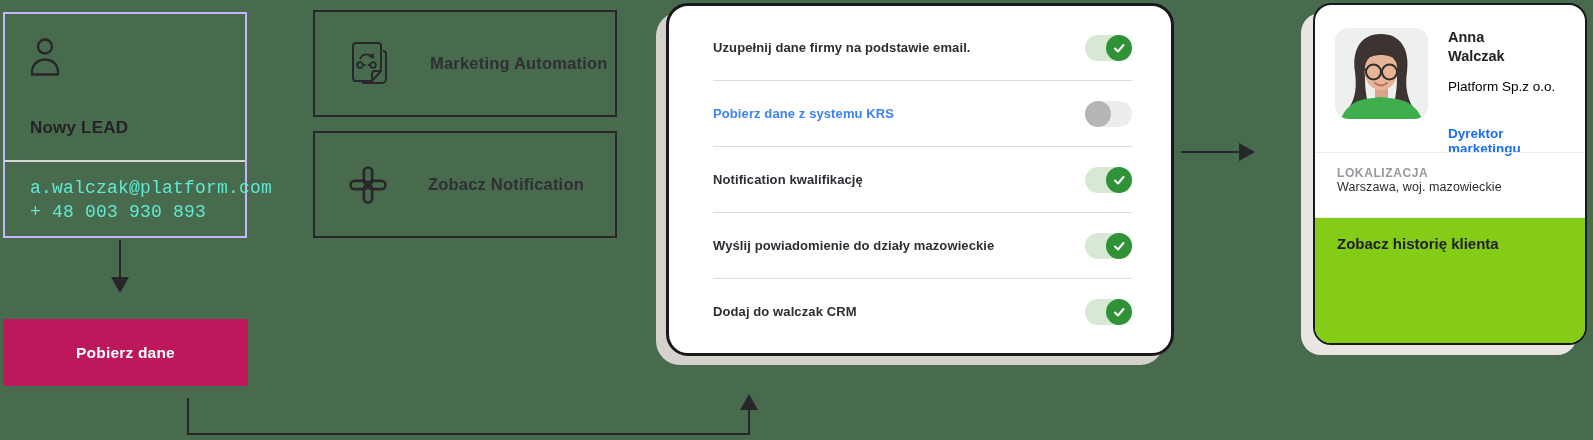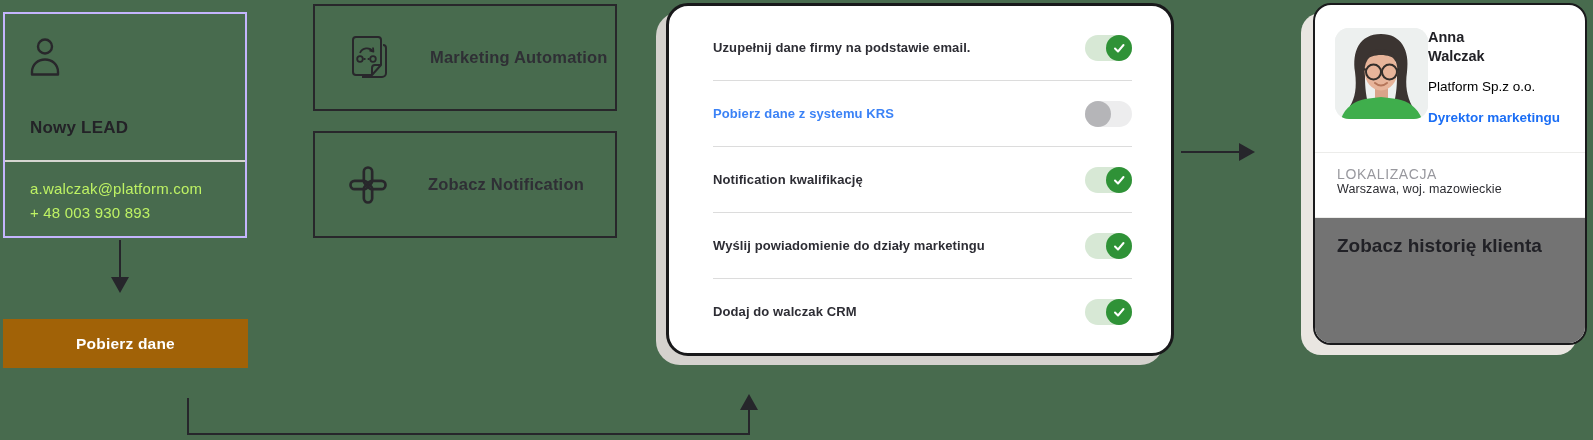--- a/index.html
+++ b/index.html
@@ -9,24 +9,24 @@
     font-family:"Liberation Sans",sans-serif;
     -webkit-font-smoothing:antialiased;
   }
   .abs{position:absolute;}
 
   
   .lead-box{left:3px;top:12px;width:244px;height:226px;border:2px solid #c4b5fd;box-sizing:border-box;}
   .lead-icon{position:absolute;left:23px;top:22px;width:34px;height:40px;}
   .lead-title{position:absolute;left:25px;top:104px;font-size:17px;font-weight:700;color:#232227;letter-spacing:.2px;}
   .lead-divider{position:absolute;left:0;right:0;top:146px;height:2px;background:#D6D6D1;}
-  .lead-contact{position:absolute;left:25px;top:163px;font-size:15px;line-height:23.5px;font-weight:500;color:#bef264;letter-spacing:.2px;}
-
-  
-  .action-btn{left:3px;top:319px;width:245px;height:49px;background:#a16207;color:#FFFFFF;
+  .lead-contact{position:absolute;left:25px;top:163px;font-size:18px;line-height:23.5px;font-weight:500;color:#5eead4;letter-spacing:.2px;font-family:Liberation Mono, monospace;}
+
+  
+  .action-btn{left:3px;top:319px;width:245px;height:67px;background:#be185d;color:#FFFFFF;
     display:flex;align-items:center;justify-content:center;font-size:15.5px;font-weight:600;letter-spacing:.2px;cursor:pointer;}
 
   
   .int-box{left:313px;width:304px;height:107px;border:2px solid #28272B;box-sizing:border-box;
     display:flex;align-items:center;padding-left:33px;gap:40px;cursor:pointer;}
   .int-box .node-icon{width:42px;height:46px;flex:none;}
   .int-label{font-size:16.5px;font-weight:700;color:#2F2F35;letter-spacing:.2px;}
 
   
   .automation-shadow{left:656px;top:12px;width:508px;height:353px;border-radius:24px;background:#D5D2CE;}
@@ -40,32 +40,32 @@
   .step.on  .toggle{background:#D7E8D5;}
   .step.off .toggle{background:#EDEDEE;}
   .knob{position:absolute;top:0;width:26px;height:26px;border-radius:50%;display:flex;align-items:center;justify-content:center;}
   .step.on  .knob{right:0;background:#2F9237;}
   .step.off .knob{left:0;background:#B5B5B8;}
 
   
   .contact-shadow{left:1301px;top:13px;width:276px;height:342px;border-radius:20px;background:#E9E6E1;}
   .contact-card{left:1313px;top:3px;width:274px;height:342px;background:#FFFFFF;border:2px solid #1A1A1C;border-radius:18px;
     box-sizing:border-box;display:flex;flex-direction:column;overflow:hidden;}
-  .cc-header{flex:none;height:147px;display:flex;padding:23px 14px 0 20px;box-sizing:border-box;}
+  .cc-header{flex:none;height:147px;display:flex;gap:20px;padding:23px 14px 0 20px;box-sizing:border-box;}
   .avatar{width:93px;height:91px;border-radius:14px;overflow:hidden;flex:none;background:#EDF0EF;}
   .cc-name{font-size:14.5px;line-height:19px;font-weight:700;color:#212126;}
   .cc-company{margin-top:13px;font-size:13.5px;color:#000000;}
-  .cc-role{margin-top:16px;font-size:13.5px;font-weight:700;color:#1B6EF5;cursor:pointer;}
+  .cc-role{margin-top:32px;font-size:13.5px;font-weight:700;color:#1B6EF5;cursor:pointer;}
   .cc-divider{flex:none;height:1px;background:#ECECEA;}
   .cc-section{flex:none;box-sizing:border-box;padding:13px 16px 0 22px;}
   .cc-sec-loc{height:64px;}
   .cc-sec-ind{height:67px;}
-  .cc-label{font-size:14px;font-weight:400;color:#98989E;letter-spacing:.6px;}
+  .cc-label{font-size:12px;font-weight:700;color:#98989E;letter-spacing:.6px;}
   .cc-value{font-size:12.5px;color:#2C2C31;letter-spacing:.1px;}
-  .cc-footer{flex:1;background:#737373;padding:17px 16px 0 22px;font-size:19px;font-weight:700;color:#212126;cursor:pointer;}
+  .cc-footer{flex:1;background:#84cc16;padding:17px 16px 0 22px;font-size:15px;font-weight:700;color:#212126;cursor:pointer;}
 
   
   #connectors{position:absolute;left:0;top:0;pointer-events:none;}
 </style>
 </head>
 <body>
 
 <div id="canvas">
 
   <svg id="connectors" width="1593" height="440" viewBox="0 0 1593 440">
@@ -87,21 +87,21 @@
     <div class="lead-title">Nowy LEAD</div>
     <div class="lead-divider"></div>
     <div class="lead-contact">
       <div>a.walczak@platform.com</div>
       <div>+ 48 003 930 893</div>
     </div>
   </div>
 
   <div class="abs action-btn">Pobierz dane</div>
 
-  <div class="abs int-box" style="top:4px;align-items:center;">
+  <div class="abs int-box" style="top:10px;align-items:center;">
     <svg class="node-icon" viewBox="0 0 42 46">
       <path d="M35 10 a3 3 0 0 1 3 3 v25 a4 4 0 0 1 -4 4 h-20" fill="none" stroke="#28272B" stroke-width="2"></path>
       <path d="M8 2 h22 a3 3 0 0 1 3 3 v25 l-9 10 h-16 a3 3 0 0 1 -3 -3 v-32 a3 3 0 0 1 3 -3 z" fill="none" stroke="#28272B" stroke-width="2" stroke-linejoin="round"></path>
       <path d="M33 30 h-6 a3 3 0 0 0 -3 3 v7" fill="none" stroke="#28272B" stroke-width="2" stroke-linejoin="round"></path>
       <circle cx="12" cy="24" r="2.8" fill="none" stroke="#28272B" stroke-width="1.8"></circle>
       <circle cx="25" cy="24" r="2.8" fill="none" stroke="#28272B" stroke-width="1.8"></circle>
       <path d="M15.5 24 H 21.5" fill="none" stroke="#28272B" stroke-width="1.8" stroke-dasharray="2 2.2"></path>
       <path d="M12 18 a7.5 7.5 0 0 1 13 -1.5" fill="none" stroke="#28272B" stroke-width="1.8"></path>
       <path d="M25 12.5 l0.4 4.2 l-4 -1.2" fill="none" stroke="#28272B" stroke-width="1.8" stroke-linejoin="round"></path>
     </svg>
@@ -149,21 +149,21 @@
           <span class="knob">
             <svg class="check-icon" width="14" height="14" viewBox="0 0 14 14">
               <path d="M3 7.5 L6 10.5 L11.5 4" fill="none" stroke="#FFFFFF" stroke-width="2" stroke-linecap="round" stroke-linejoin="round"></path>
             </svg>
           </span>
         </span>
     </div>
     <div class="card-divider"></div>
 
     <div class="step on">
-      <span class="step-label">Wyślij powiadomienie do działy marketingu</span>
+      <span class="step-label">Wyślij powiadomienie do działy mazowieckie</span>
       <span class="toggle">
           <span class="knob">
             <svg class="check-icon" width="14" height="14" viewBox="0 0 14 14">
               <path d="M3 7.5 L6 10.5 L11.5 4" fill="none" stroke="#FFFFFF" stroke-width="2" stroke-linecap="round" stroke-linejoin="round"></path>
             </svg>
           </span>
         </span>
     </div>
     <div class="card-divider"></div>
 

